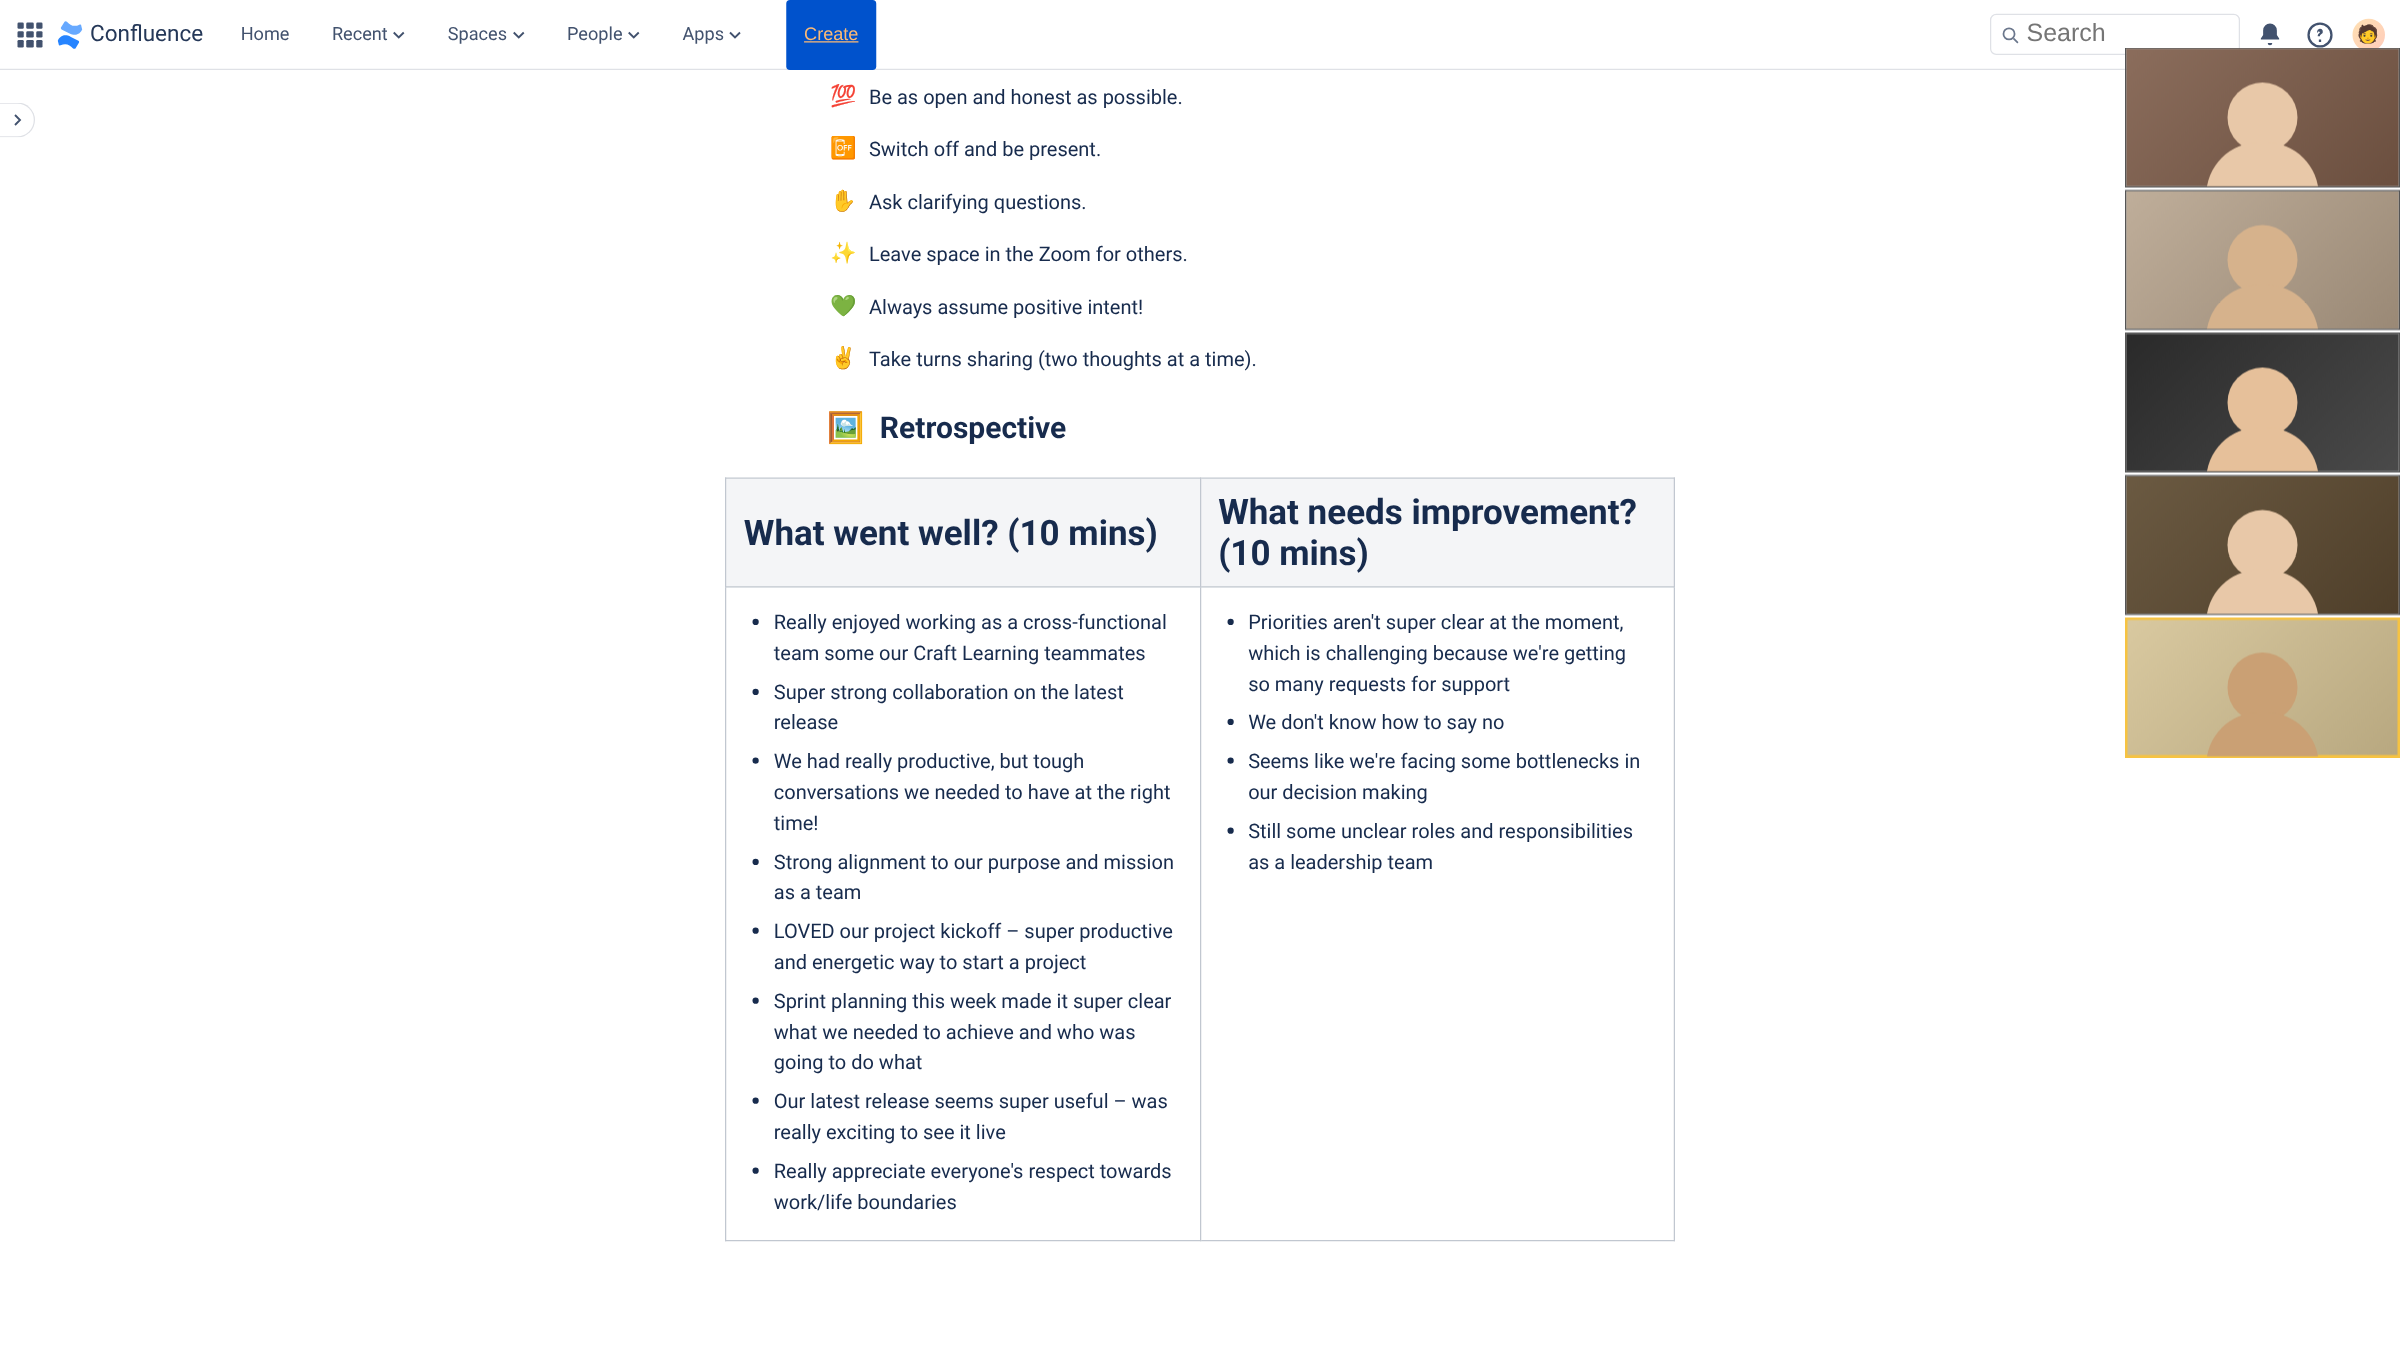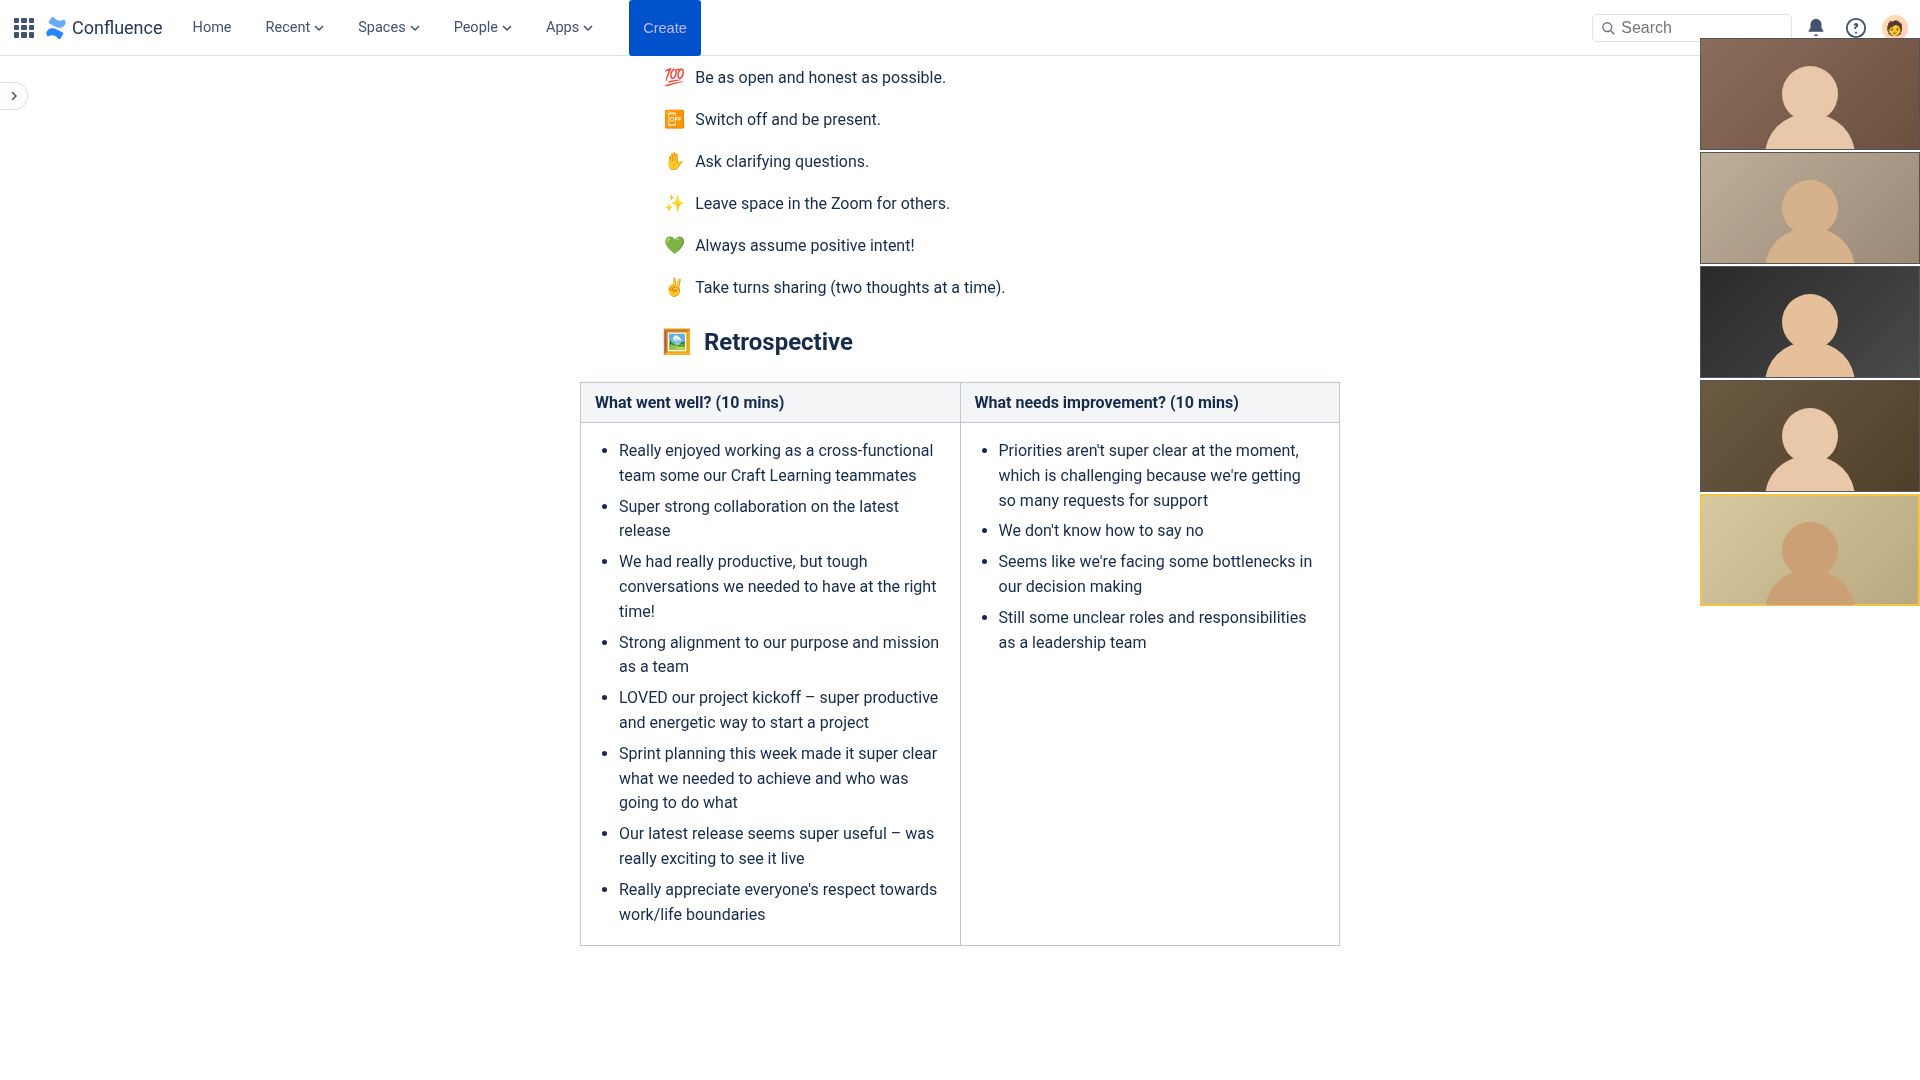--- a/index.html
+++ b/index.html
@@ -66,46 +66,47 @@
       display: flex;
       align-items: center;
       gap: 4px;
     }
     .chevron-down {
       width: 10px;
       height: 10px;
     }
     .create-btn {
       background: #0052cc;
-      color: #c4b5fd;
+      color: #fdba74;
       font-size: 14.5px;
       font-weight: 500;
       padding: 20px 14px;
       border: none;
       border-radius: 3px;
       cursor: pointer;
       margin-left: 12px;
+      text-decoration: underline;
     }
     .spacer {
       flex: 1;
     }
     .search-box {
       display: flex;
       align-items: center;
       border: 1.5px solid #dfe1e6;
       border-radius: 5px;
       padding: 4px 8px;
       width: 200px;
       gap: 6px;
       background: #fff;
     }
     .search-box input {
       border: none;
       outline: none;
-      font-size: 16px;
+      font-size: 20px;
       width: 100%;
       color: #6b778c;
     }
     .nav-icon-btn {
       width: 32px;
       height: 32px;
       display: flex;
       align-items: center;
       justify-content: center;
       cursor: pointer;
@@ -178,21 +179,21 @@
     }
     .retro-table {
       width: 100%;
       border-collapse: collapse;
       border: 1px solid #C1C7D0;
       table-layout: fixed;
     }
     .retro-table th {
       text-align: left;
       background: #f4f5f7;
-      font-size: 16px;
+      font-size: 28px;
       font-weight: 700;
       padding: 10px 14px;
       border: 1px solid #C1C7D0;
     }
     .retro-table td {
       vertical-align: top;
       border: 1px solid #C1C7D0;
       padding: 10px 18px 18px 18px;
       font-size: 16px;
     }

